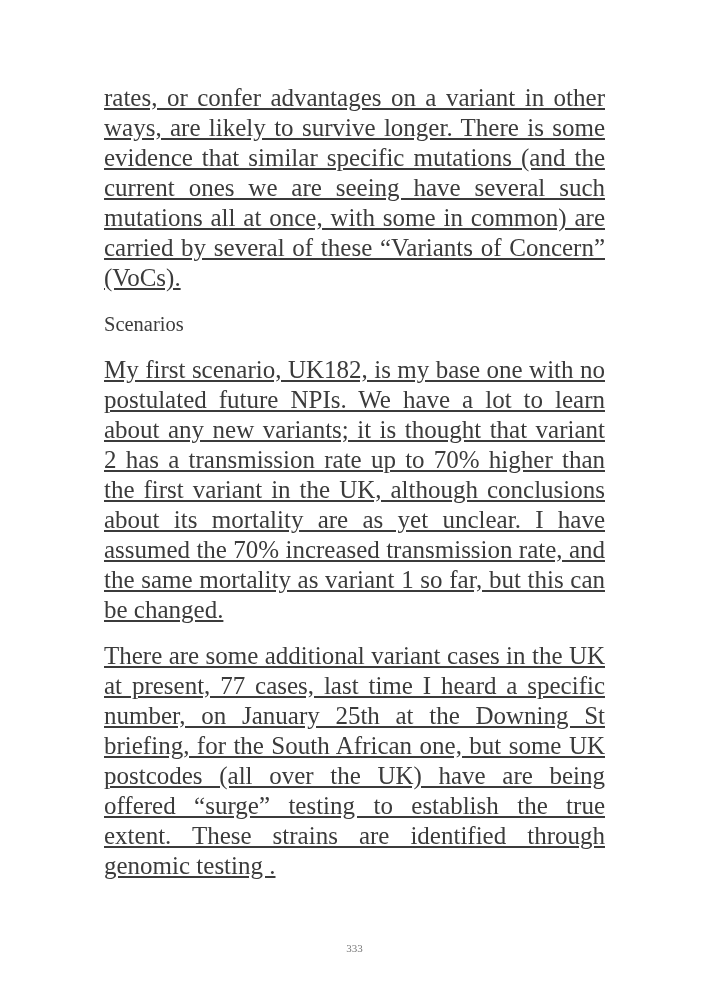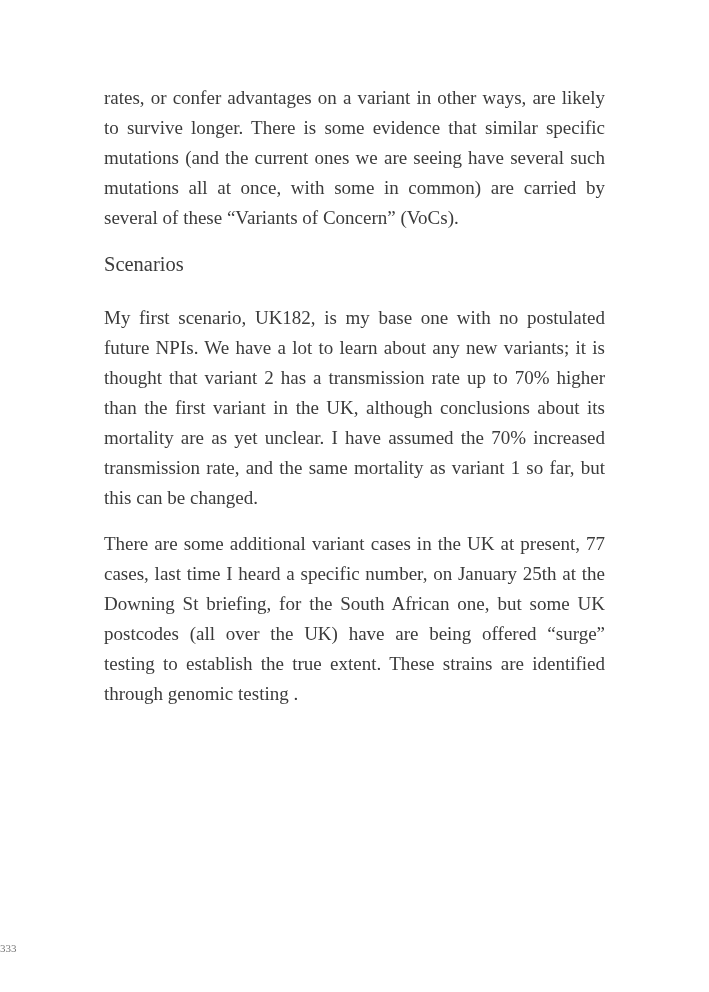--- a/index.html
+++ b/index.html
@@ -16,40 +16,42 @@
       color: #3b3b3b;
     }
     .page {
       position: absolute;
       left: 104px;
       top: 83px;
       width: 501px;
     }
     .para {
       margin: 0 0 16px 0;
-      font-size: 19px;
+      font-size: 25px;
       line-height: 30px;
       text-align: justify;
       text-align-last: left;
       hyphens: none;
+      text-decoration: underline;
     }
     .heading {
-      margin: 0 0 24px 0;
+      margin: 0 0 16px 0;
       font-size: 20.5px;
       line-height: 30px;
       font-weight: normal;
     }
     em {
       font-style: italic;
     }
     .page-number {
       position: absolute;
       left: 0;
       width: 709px;
       top: 942px;
+      text-align: center;
       font-size: 11px;
       color: #777777;
     }
   </style>
 </head>
 <body>
 
 <div class="page">
   <p class="para">rates, or confer advantages on a variant in other ways, are likely to survive longer. There is some evidence that similar specific mutations (and the current ones we are seeing have several such mutations all at once, with some in common) are carried by several of these “Variants of Concern” (VoCs).</p>
 

